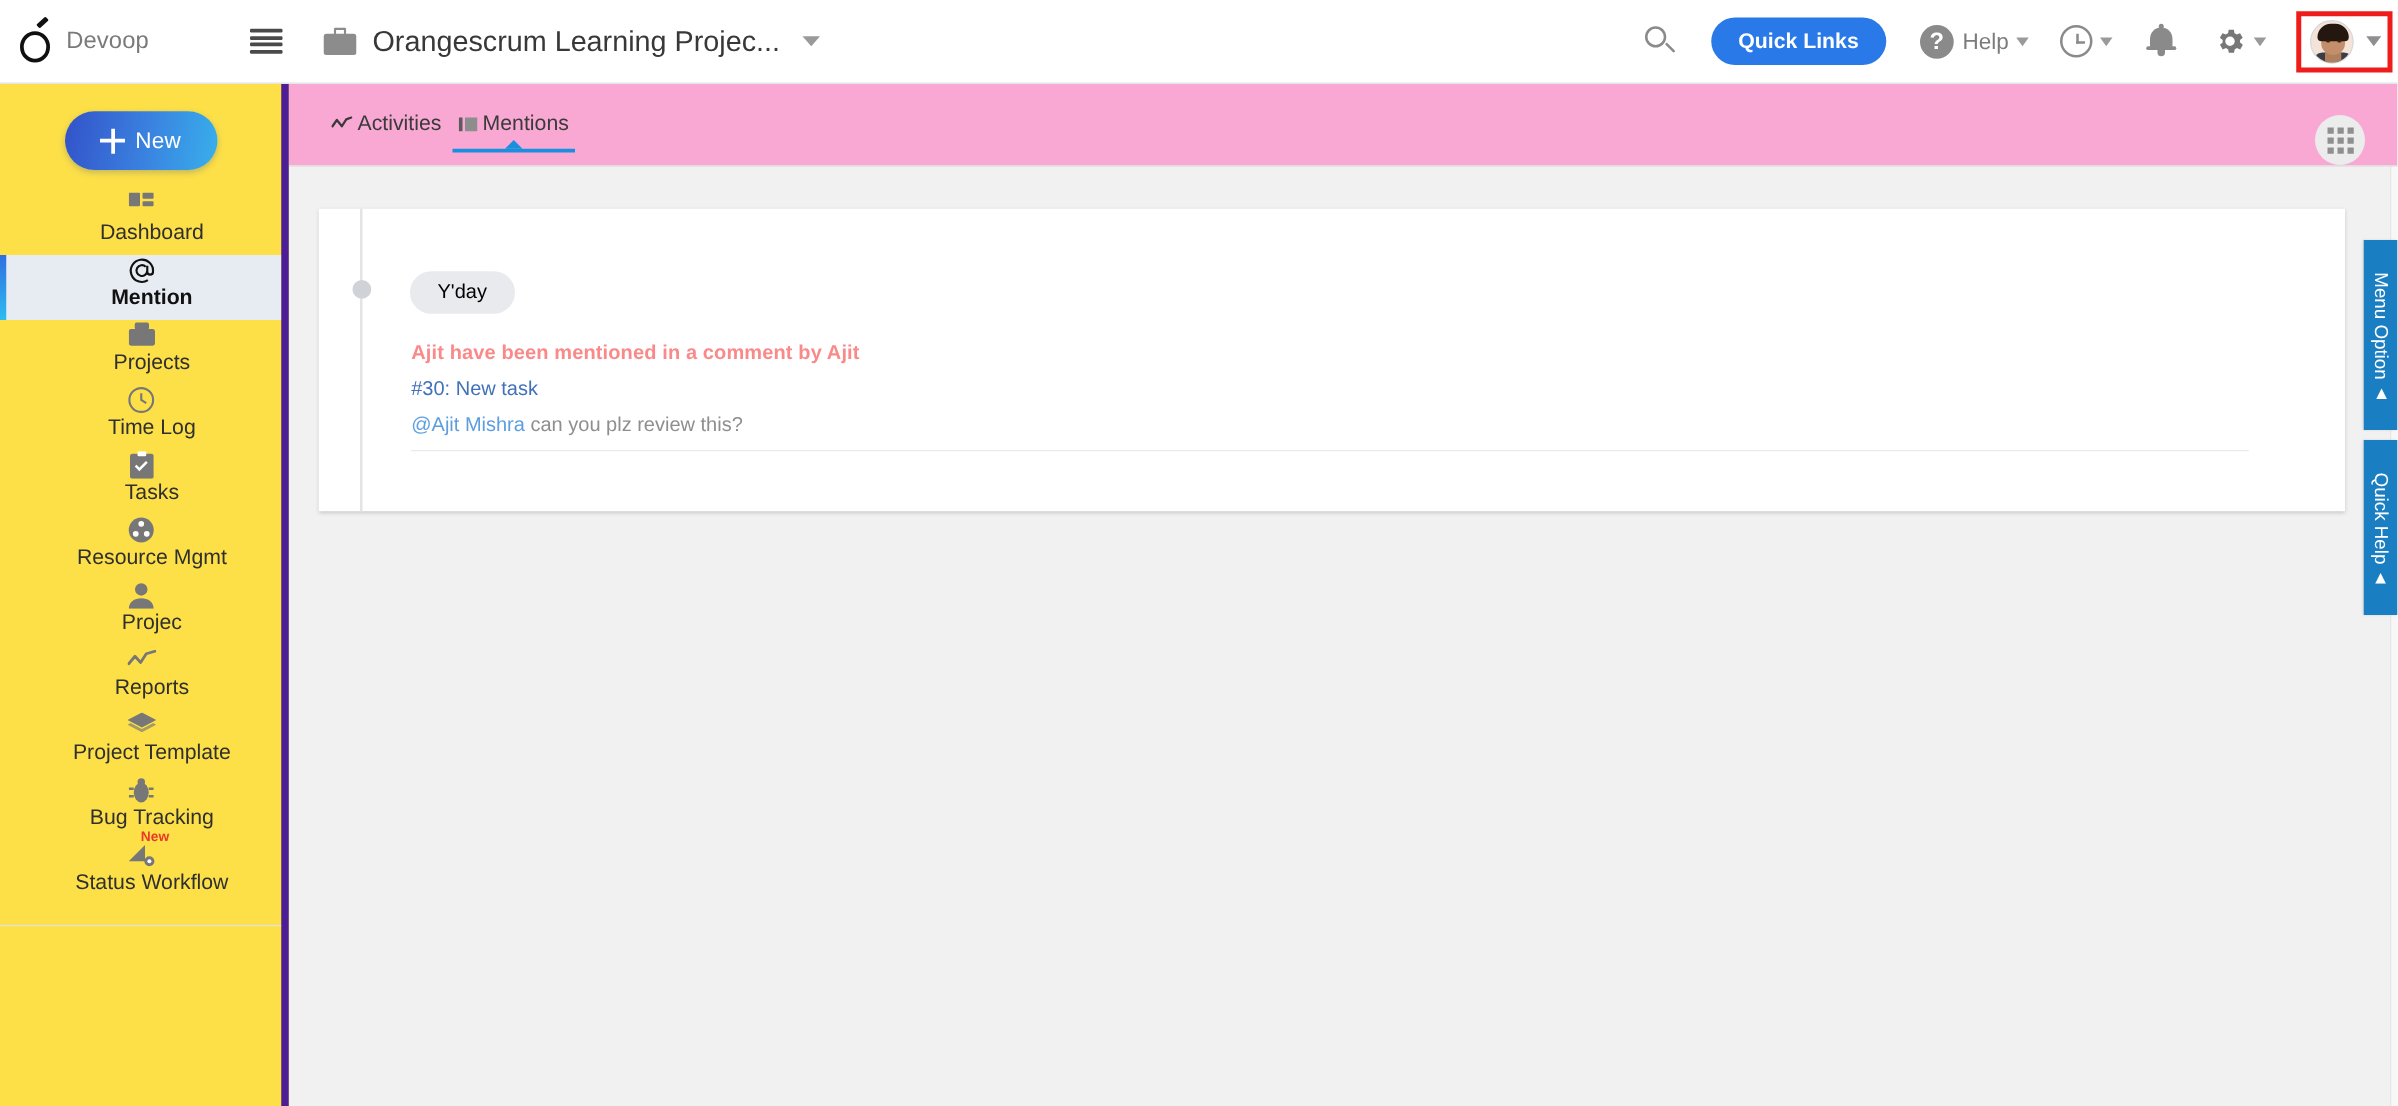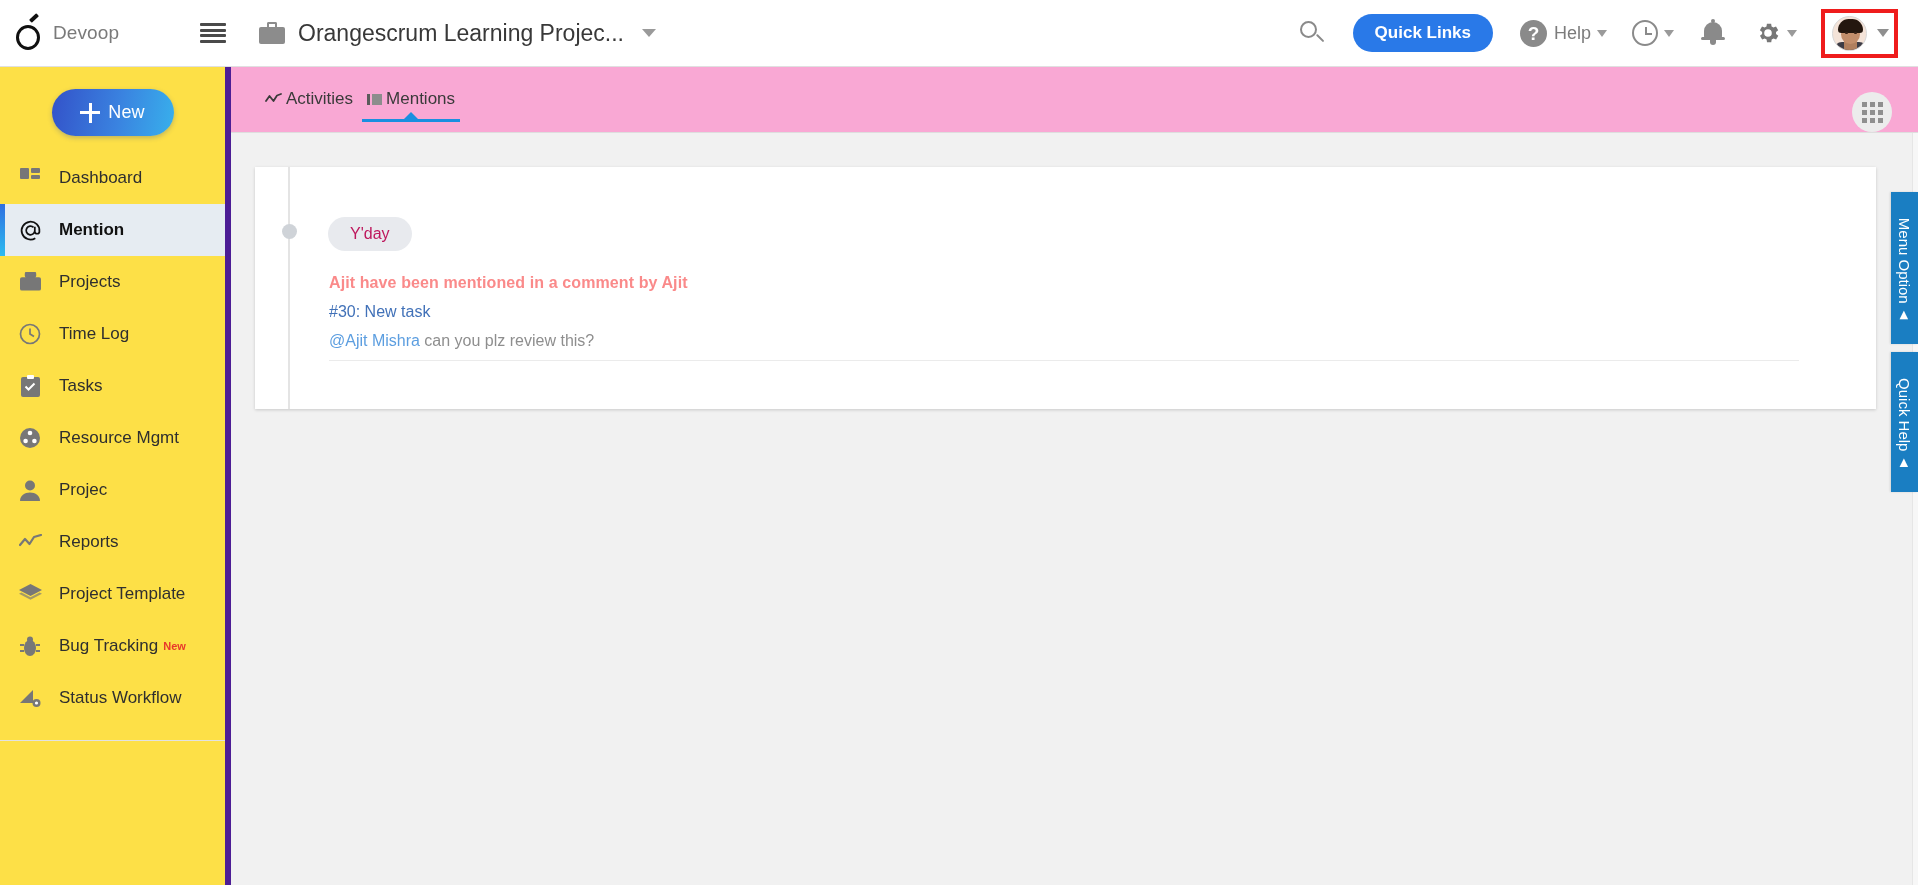--- a/index.html
+++ b/index.html
@@ -39,21 +39,21 @@
 
   .proj-wrap { display: flex; align-items: center; margin-left: 33px; cursor: pointer; }
   .briefcase { position: relative; width: 26px; height: 22px; flex: none; }
   .briefcase .body { position: absolute; left: 0; top: 5px; width: 26px; height: 17px; background: #8c8c8c; border-radius: 2px; }
   .briefcase .handle { position: absolute; left: 8px; top: 0px; width: 10px; height: 6px;
                        border: 2px solid #8c8c8c; border-bottom: none; border-radius: 2px 2px 0 0; }
   .proj-title { font-size: 23px; color: #383838; margin-left: 13px; white-space: nowrap; }
   .caret-dn { margin-left: 18px; width: 0; height: 0; border-left: 7px solid transparent;
               border-right: 7px solid transparent; border-top: 8px solid #9a9a9a; }
 
-  .header-right { margin-left: auto; display: flex; align-items: center; height: 67px; padding-right: 20px; }
+  .header-right { margin-left: auto; display: flex; align-items: center; height: 67px; padding-right: 4px; }
 
   .search-ico { width: 30px; height: 30px; position: relative; margin-right: 26px; }
   .search-ico .c { position: absolute; left: 3px; top: 3px; width: 17px; height: 17px;
                    border: 2.4px solid #8a8a8a; border-radius: 50%; }
   .search-ico .h { position: absolute; left: 18px; top: 19px; width: 10px; height: 2.4px;
                    background: #8a8a8a; transform: rotate(45deg); border-radius: 2px; }
 
   .quick-links {
     background: #2979e8; color: #fff; font-size: 17px; font-weight: bold;
     padding: 9px 22px; border-radius: 20px; cursor: pointer; white-space: nowrap;
@@ -119,21 +119,21 @@
     justify-content: center; cursor: pointer; box-shadow: 0 2px 5px rgba(40,70,150,.28);
   }
   .new-btn .plus { position: relative; width: 20px; height: 20px; margin-right: 8px; }
   .new-btn .plus::before { content:""; position:absolute; left:8.5px; top:0; width:3px; height:20px; background:#fff; }
   .new-btn .plus::after  { content:""; position:absolute; left:0; top:8.5px; width:20px; height:3px; background:#fff; }
   .new-btn span.lbl { font-size: 18px; letter-spacing: .2px; }
 
   .nav { margin-top: 16px; }
   .nav-item {
     position: relative; height: 52px; display: flex; align-items: center;
-    padding-left: 18px; cursor: pointer;
+    padding-left: 18px; cursor: pointer; flex-direction: column;
   }
   .nav-item .ico { width: 24px; height: 24px; flex: none; display: flex;
                    align-items: center; justify-content: center; margin-right: 17px; }
   .nav-item .lbl { font-size: 17px; color: #2f2f2f; white-space: nowrap; }
   .nav-item.active { background: #e6ecf2; }
   .nav-item.active .lbl { font-weight: bold; color: #111; }
   .nav-item.active::before {
     content: ""; position: absolute; left: 0; top: 0; width: 5px; height: 52px;
     background: linear-gradient(180deg, #2f6fe0 0%, #2dbcf0 100%);
   }
@@ -186,21 +186,21 @@
   }
   .timeline {
     position: absolute; left: 33px; top: 0; width: 2px; height: 242px; background: #e4e4e4;
   }
   .tl-dot {
     position: absolute; left: 27px; top: 57px; width: 15px; height: 15px;
     border-radius: 50%; background: #cfd3d8;
   }
   .pill {
     position: absolute; left: 73px; top: 50px;
-    background: #e8eaee; color: #be185d; font-size: 16px;
+    background: #e8eaee; color: #000000; font-size: 16px;
     padding: 8px 22px; border-radius: 18px; display: inline-block;
   }
   .mention-body { position: absolute; left: 74px; top: 107px; }
   .m-head { font-size: 16px; color: #fa8a8a; font-weight: bold; letter-spacing: .1px; }
   .m-link { font-size: 16px; color: #4171b8; margin-top: 11px; display: block; cursor: pointer; }
   .m-text { font-size: 16px; margin-top: 11px; color: #8e8e8e; }
   .m-text .mt-user { color: #5c9ee0; }
   .card-sep {
     position: absolute; left: 74px; top: 193px; width: 1470px; height: 1px; background: #ebebeb;
   }

